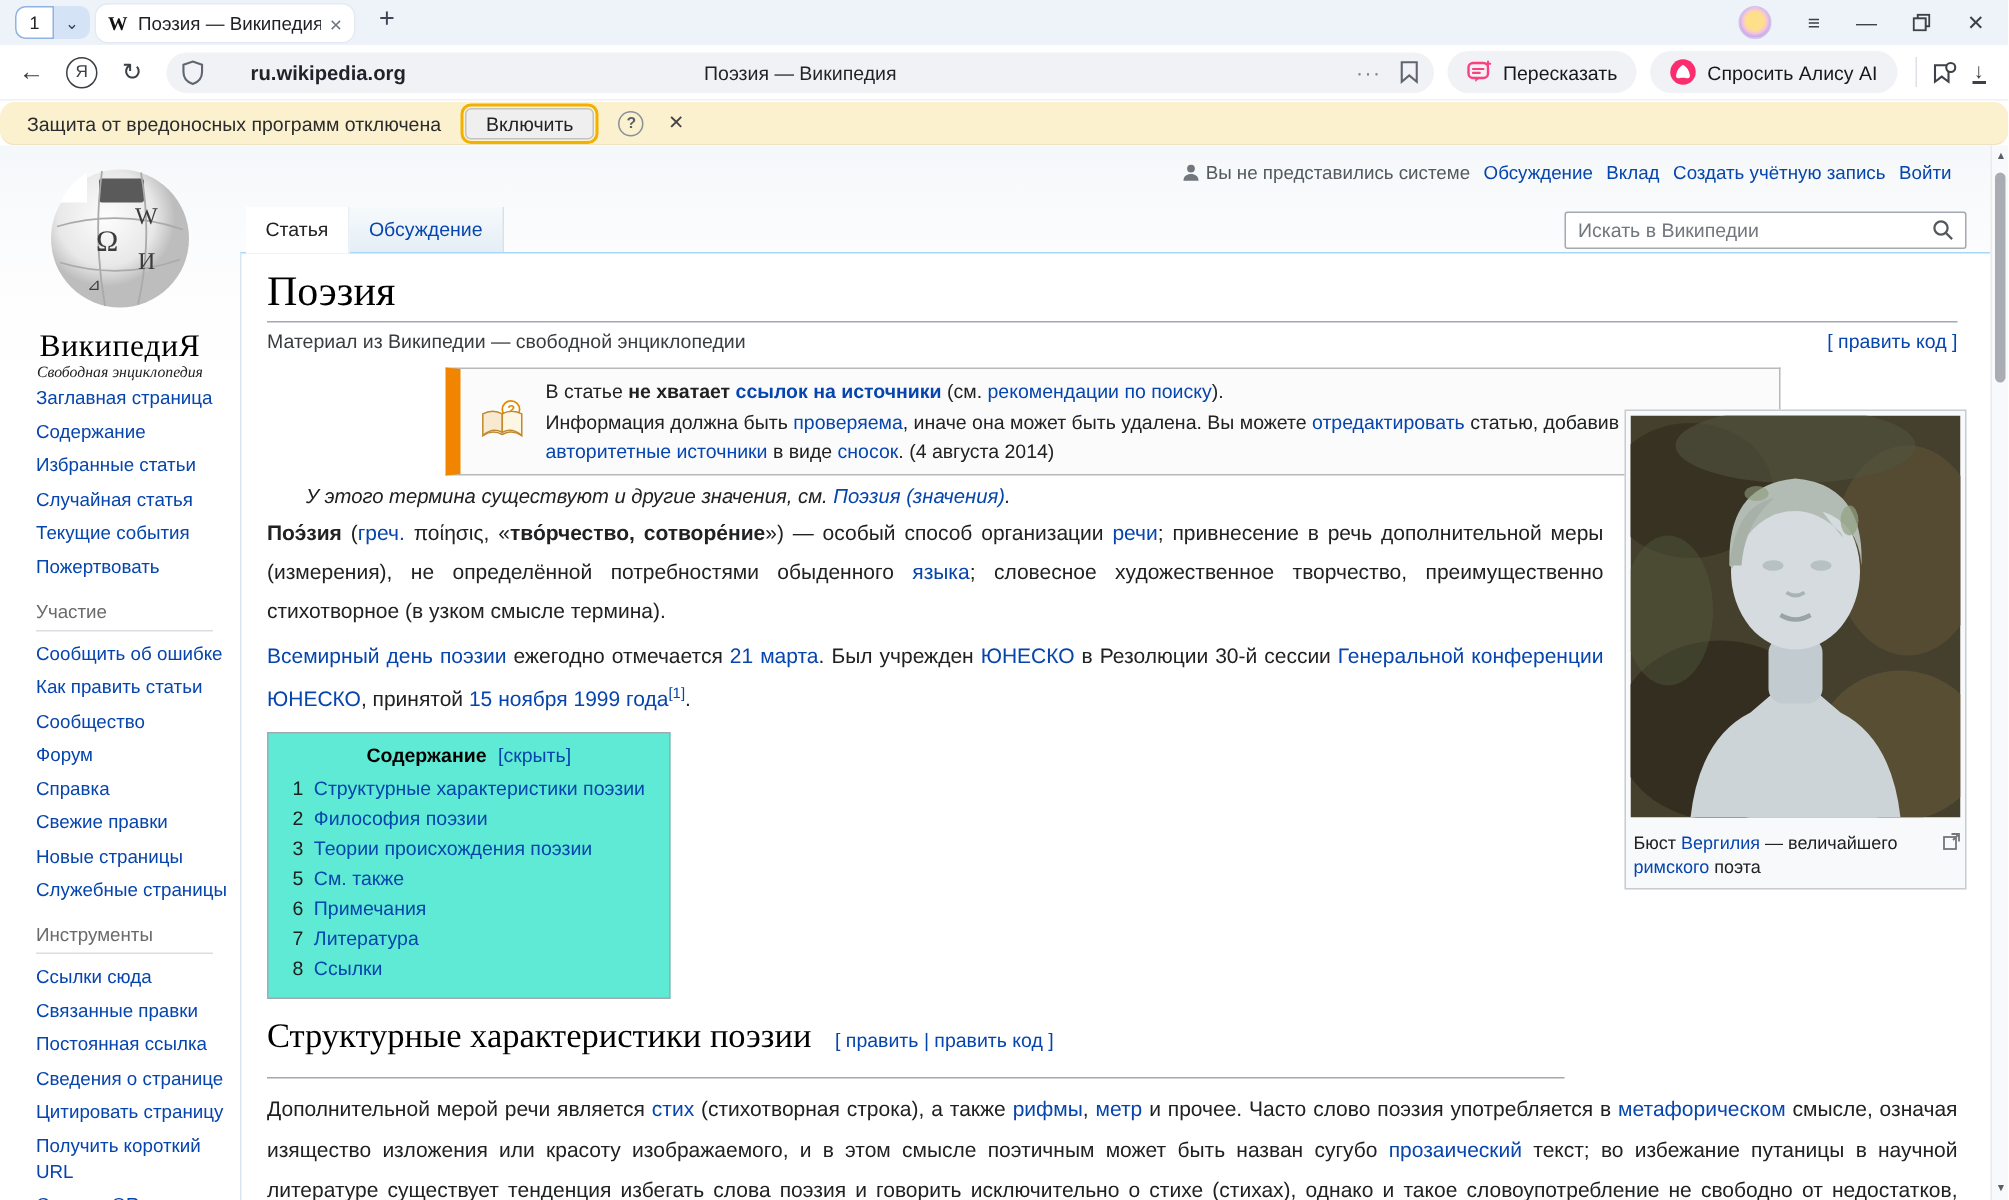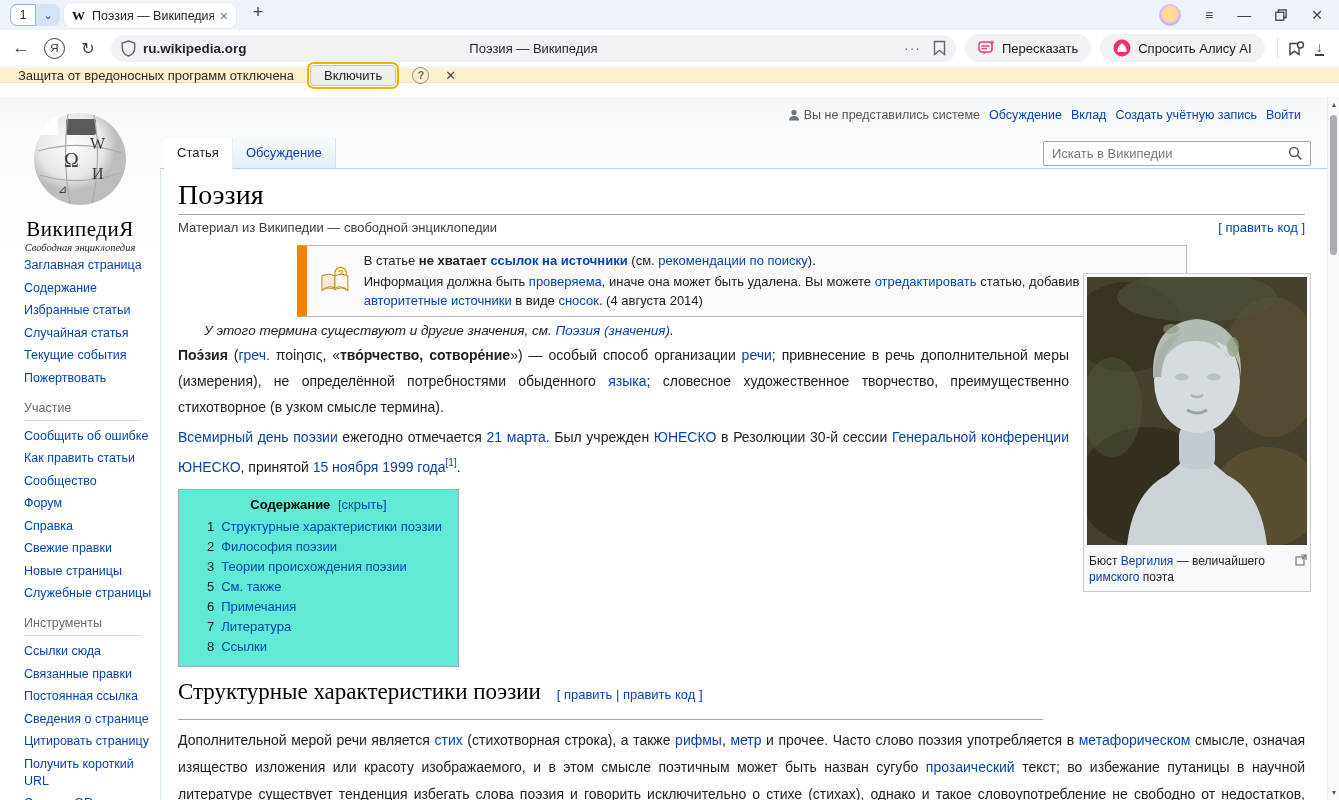--- a/index.html
+++ b/index.html
@@ -20,30 +20,30 @@
   .winctrl { position:absolute; right:0; top:0; height:30px; display:flex; align-items:center; gap:24px; padding-right:16px; }
   .avatar { width:22px; height:22px; border-radius:50%; background:radial-gradient(circle at 50% 45%, #ffe08a 0 40%, #f6c4de 55%, #b9a6ea 75%, #8fb7f0 100%); border:1px solid #cfc3ec; }
   .wicon { font-size:14px; color:#3d4248; line-height:1; }
   .maxi svg { display:block; }
 
   .toolbar { position:absolute; top:30px; left:0; width:100%; height:37px; background:#fff; border-bottom:1px solid #edf0f4; display:flex; align-items:center; }
   .navic { font-size:16px; color:#3b4046; width:26px; text-align:center; }
   .back { margin-left:8px; font-size:17px; }
   .ybtn { width:21px; height:21px; border:1.6px solid #3b4046; border-radius:50%; font-size:11.5px; color:#3b4046; display:flex; align-items:center; justify-content:center; margin:0 10px; }
   .reload { font-size:16px; margin-right:10px; }
-  .addr { position:relative; height:27px; width:845px; background:#f0f2f5; border-radius:14px; display:flex; align-items:center; padding:0 10px; }
+  .addr { position:relative; height:27px; width:845px; background:#f0f2f5; border-radius:14px; display:flex; align-items:center; padding:0 10px;gap:24px; }
   .addr .url { font-size:13.5px; color:#1f2228; margin-left:7px; font-weight:bold; }
   .addr .ptitle { position:absolute; left:0; right:0; text-align:center; font-size:13px; color:#1f2228; pointer-events:none; }
   .addr .right { margin-left:auto; display:flex; align-items:center; gap:12px; z-index:2; }
   .dots { font-size:14px; color:#7a8088; letter-spacing:1px; }
   .pill { height:28px; border-radius:15px; background:#f0f2f5; display:flex; align-items:center; gap:7px; padding:0 13px; font-size:13px; color:#16181c; margin-left:9px; white-space:nowrap; }
   .tooldiv { width:1px; height:20px; background:#dde1e6; margin:0 10px 0 12px; }
   .dl { position:relative; font-size:14px; color:#3d4248; border-bottom:2px solid #3d4248; line-height:13px; padding:0 1px; margin:0 14px 0 10px; }
 
-  .secbar { position:absolute; top:68px; left:0; width:100%; height:15px; background:#fbf1cf; border-bottom:1px solid #eee3c0; display:flex; align-items:center; font-size:13px; color:#2b2b2b; }
+  .secbar { position:absolute; top:68px; left:0; width:100%; height:29px; background:#fbf1cf; border-bottom:1px solid #eee3c0; display:flex; align-items:center; font-size:13px; color:#2b2b2b;border-radius:10px; }
   .secbar .msg { margin-left:18px; }
   .enable { margin-left:16px; background:#efefef; border:1px solid #c2c2c2; outline:2px solid #f2b100; outline-offset:1px; border-radius:4px; font-size:13px; color:#222; padding:2px 13px; }
   .help { width:17px; height:17px; border:1.3px solid #8a8f98; border-radius:50%; color:#5a6068; font-size:10.5px; font-weight:bold; display:flex; align-items:center; justify-content:center; margin-left:16px; }
   .secx { margin-left:16px; font-size:13px; color:#444; }
 
   
   .wiki { position:absolute; top:97px; left:0; right:12px; bottom:0; background:linear-gradient(to bottom,#f5f8fa 0,#fdfdfe 90px,#ffffff 160px); }
   a, .link { color:#0645ad; text-decoration:none; cursor:pointer; }
 
   .personal { position:absolute; top:11px; right:26px; display:flex; align-items:center; gap:9px; font-size:12.5px; }
@@ -83,21 +83,21 @@
   .rt-l { color:#0645ad; cursor:pointer; }
   .rt-b { font-weight:bold; }
   .rt-bl { font-weight:bold; color:#0645ad; cursor:pointer; }
   .rt-i { }
   .rt-il { font-style:italic; color:#0645ad; cursor:pointer; }
   .rt-sup { color:#0645ad; font-size:10px; vertical-align:super; cursor:pointer; }
 
   .toc { display:inline-block; border:1px solid #a2a9b1; background:#5eead4; padding:7px 16px 9px; margin-top:10px; font-size:13px; }
   .toc .tochead { text-align:center; margin-bottom:5px; }
   .toc .tochead b { color:#000; }
-  .tocitem { line-height:20px;margin-left:12px; }
+  .tocitem { line-height:20px; }
   .tocitem .n { color:#202122; margin-right:7px; }
 
   .figure { position:absolute; top:176px; right:16px; width:228px; border:1px solid #c8ccd1; background:#f8f9fa; padding:3px; }
   .figure .cap { position:relative; font-size:12px; line-height:1.35; padding:4px 14px 3px 2px; color:#202122; }
   .magnify { position:absolute; right:0; top:5px; }
 
   h2.sect { font-family:"Liberation Serif",serif; font-weight:normal; font-size:23px; color:#000; margin:12px 262px 0 0; padding-bottom:14px; border-bottom:1px solid #a2a9b1; }
   h2.sect .edit { font-family:"Liberation Sans","DejaVu Sans",sans-serif; font-size:13px; margin-left:10px; }
 
   

